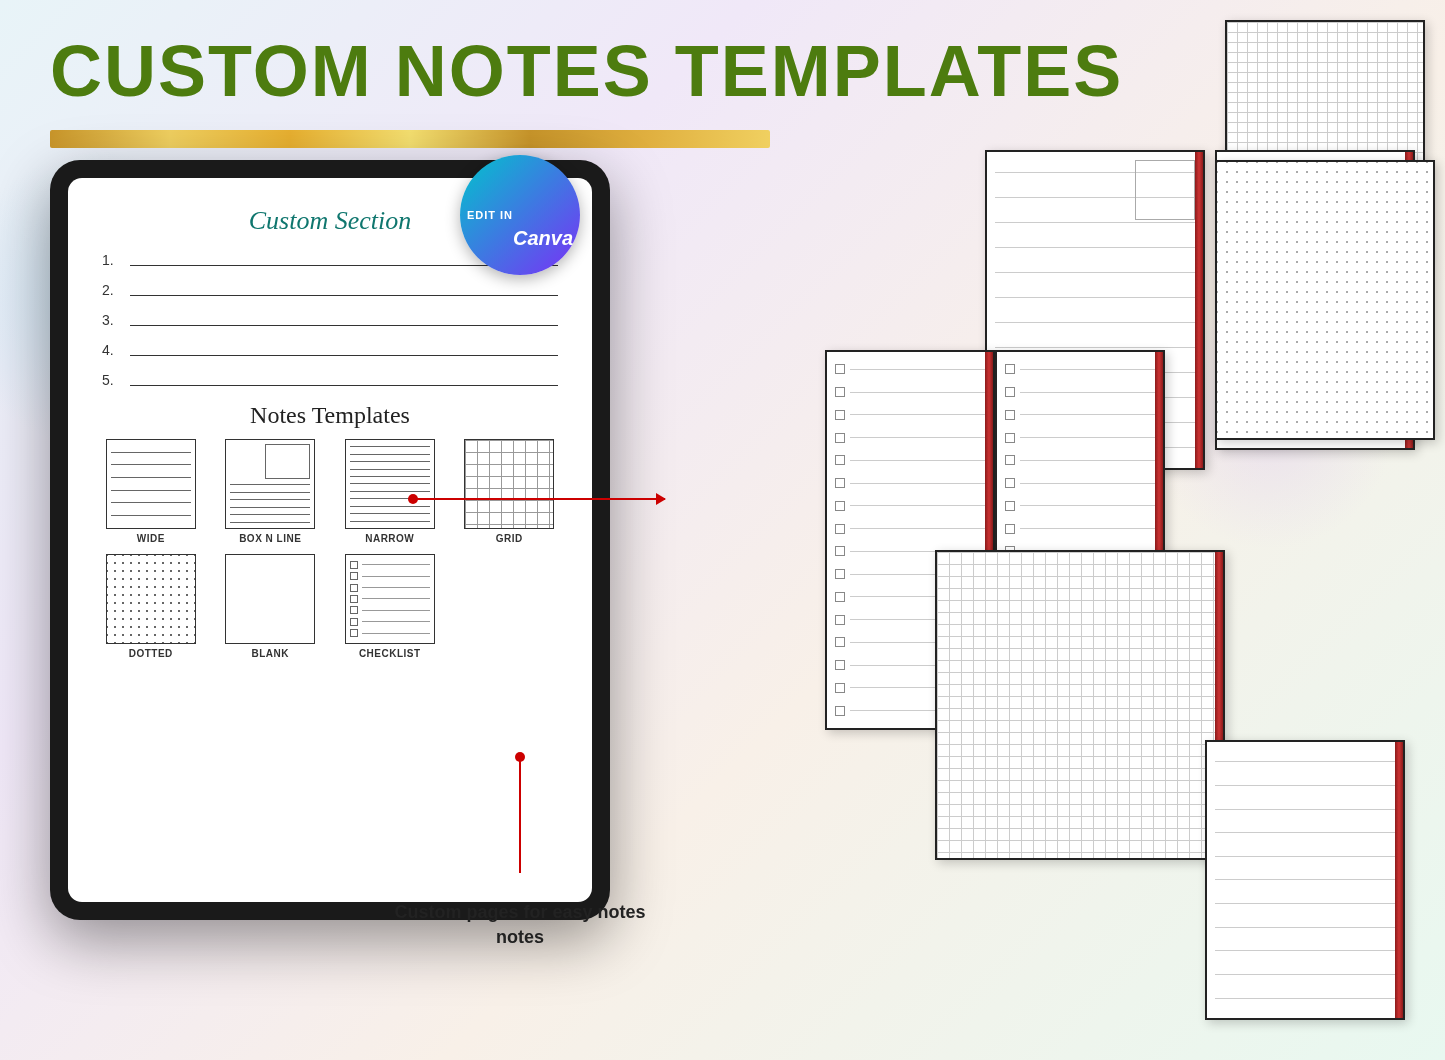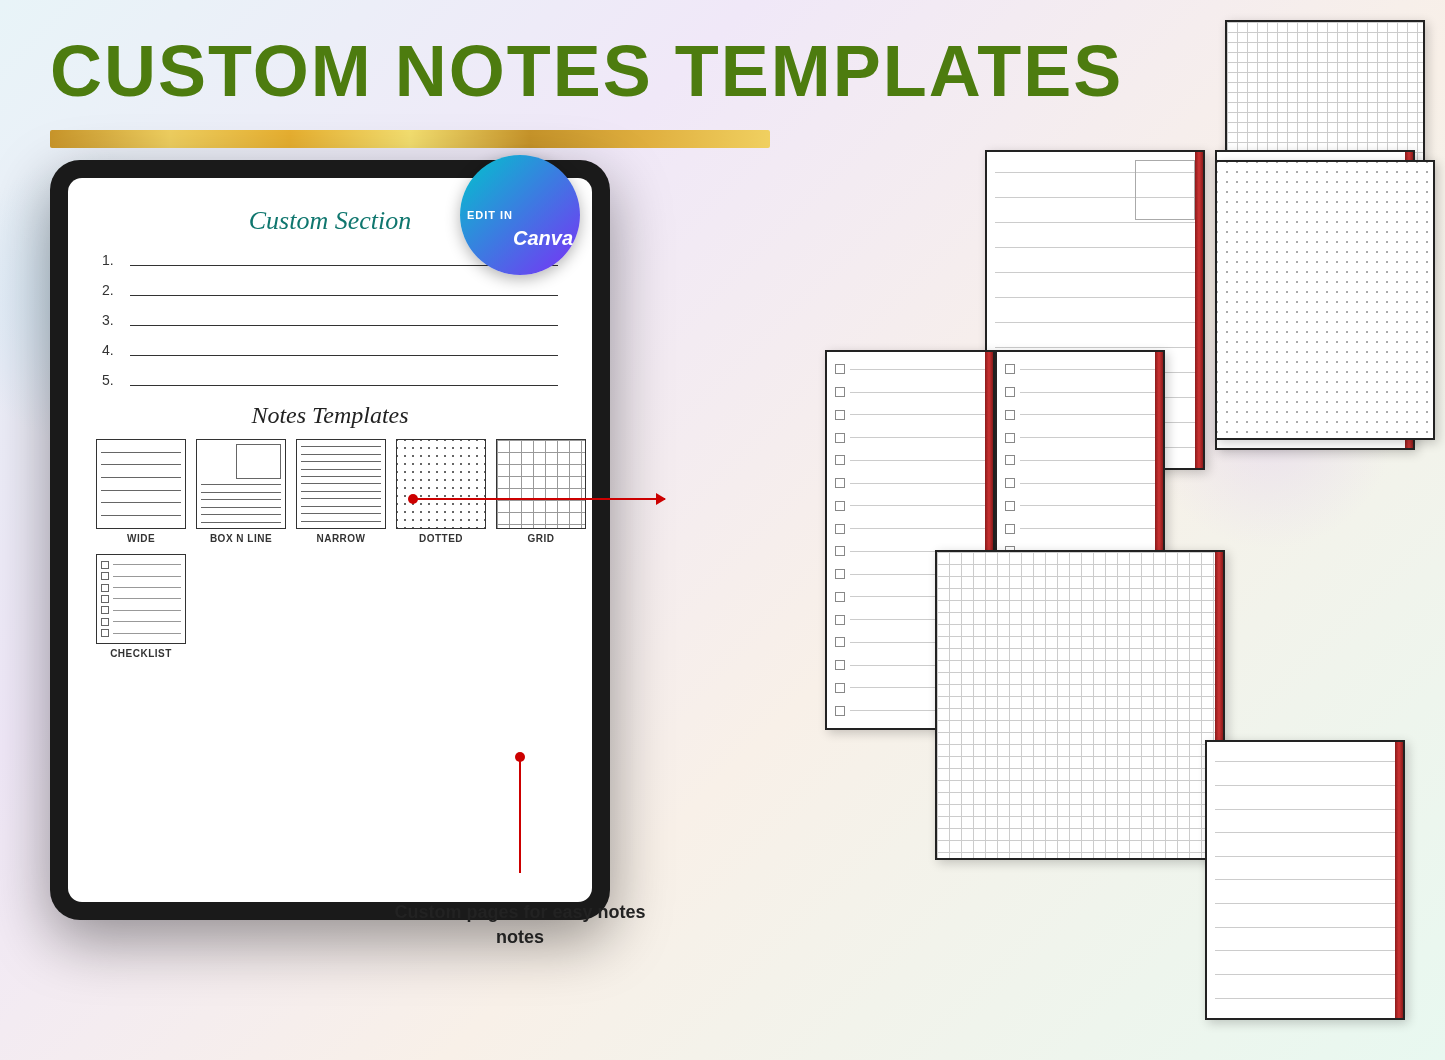--- a/index.html
+++ b/index.html
@@ -147,30 +147,29 @@
     .line-hr {
       flex: 1;
       border: none;
       border-bottom: 1px solid #333;
       height: 1px;
       margin-bottom: 2px;
     }
 
     .notes-templates-title {
       font-family: 'Georgia', serif;
-      font-style: italic;
       font-size: 24px;
       text-align: center;
       color: #222;
       margin: 12px 0 10px 0;
     }
 
     .templates-grid {
       display: grid;
-      grid-template-columns: repeat(6, 1fr);
+      grid-template-columns: repeat(4, 1fr);
       gap: 10px;
       margin: 0 4px;
     }
     .template-item {
       display: flex;
       flex-direction: column;
       align-items: center;
       gap: 4px;
     }
     .template-box {
@@ -628,30 +627,30 @@
               <div class="ln"></div>
             <div class="ln"></div>
               <div class="ln"></div>
           </div>
         </div>
         <span class="template-label">NARROW</span>
       </div>
 
       <div class="template-item">
         <div class="template-box">
-          <div class="dotted-pattern"></div>
-        </div>
-        <span class="template-label">DOTTED</span>
+          <div class="grid-pattern"></div>
+        </div>
+        <span class="template-label">GRID</span>
       </div>
 
       <div class="template-item">
         <div class="template-box">
-          <div class="grid-pattern"></div>
-        </div>
-        <span class="template-label">GRID</span>
+          <div class="dotted-pattern"></div>
+        </div>
+        <span class="template-label">DOTTED</span>
       </div>
 
 
       <div class="template-item">
         <div class="template-box">
           <div class="blank-box"></div>
         </div>
         <span class="template-label">BLANK</span>
       </div>
 

